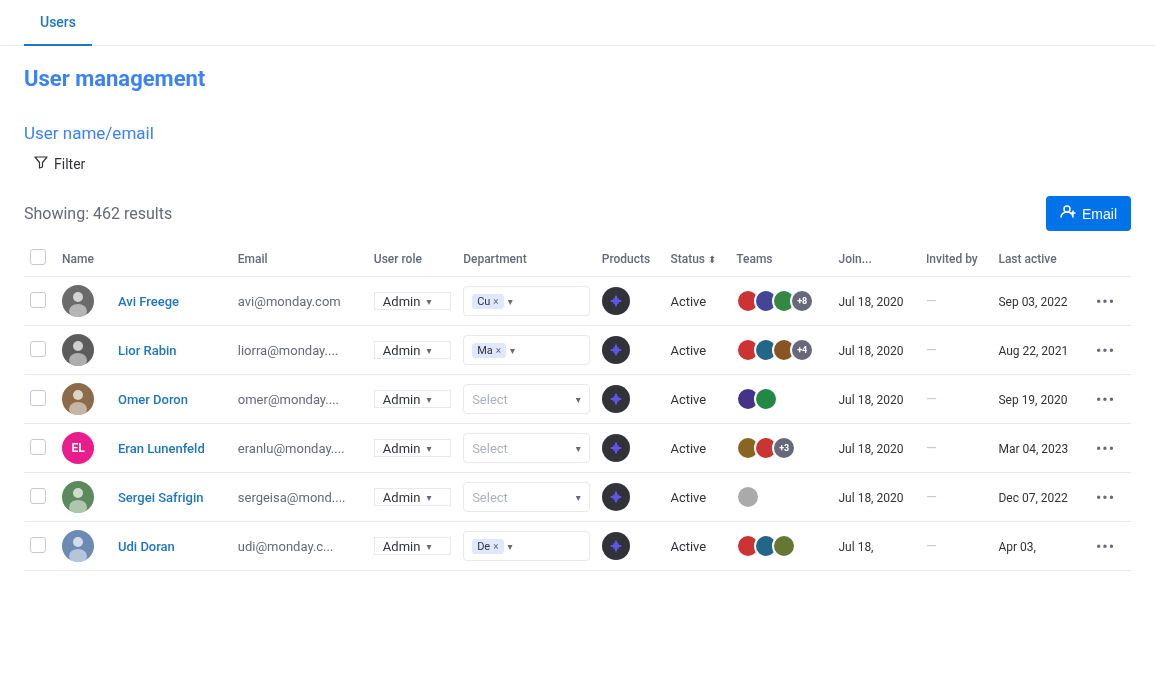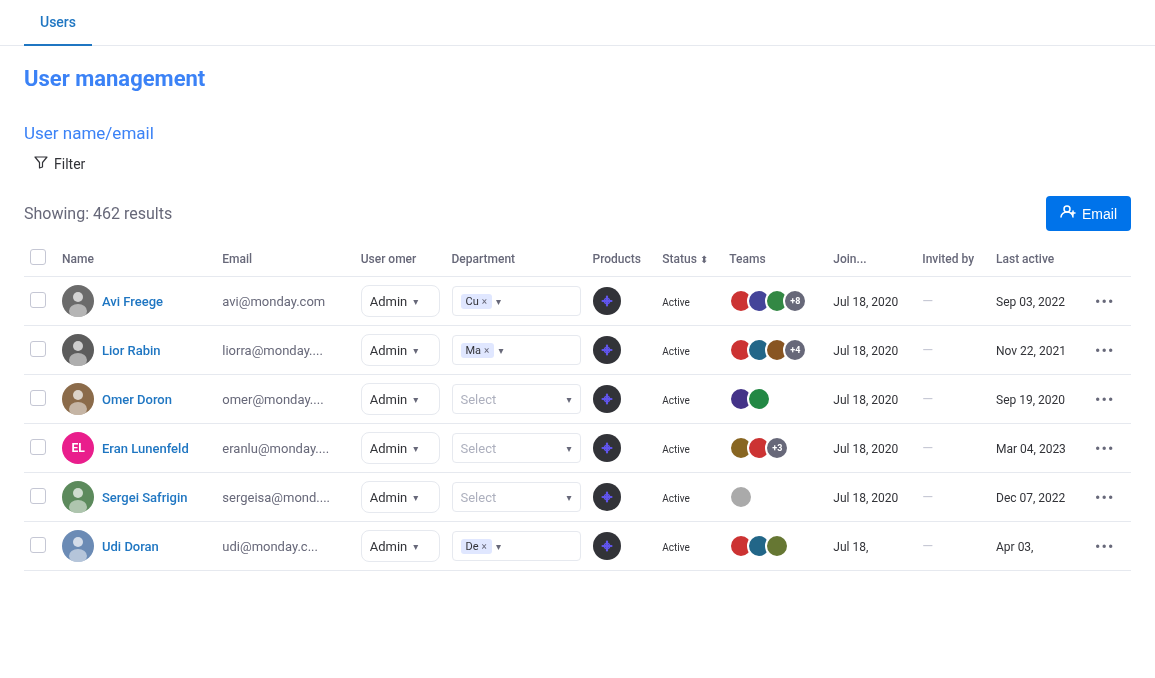--- a/index.html
+++ b/index.html
@@ -29,36 +29,36 @@
     .table-wrap { padding: 0 24px; overflow-x: auto; }
     table { width: 100%; border-collapse: collapse; }
     thead th { font-size: 12px; color: #676879; font-weight: 500; padding: 8px 6px; text-align: left; border-bottom: 1px solid #e6e9ef; white-space: nowrap; }
     thead th.check-col { width: 32px; }
     tbody tr { border-bottom: 1px solid #e6e9ef; }
     td { padding: 8px 6px; vertical-align: middle; }
     td.check-col { width: 32px; }
 
     .checkbox { width: 16px; height: 16px; border: 1.5px solid #c5c7d4; border-radius: 3px; cursor: pointer; appearance: none; background: #fff; }
 
-    .user-cell { display: flex; align-items: center; gap: 8px; }
+    .user-cell { display: flex; align-items: center; gap: 24px; }
     .avatar { width: 32px; height: 32px; border-radius: 50%; object-fit: cover; flex-shrink: 0; overflow: hidden; display: flex; align-items: center; justify-content: center; font-size: 12px; font-weight: 700; color: #fff; }
     .user-name { color: #1f76c2; font-size: 13px; font-weight: 500; cursor: pointer; }
 
     .email-cell { font-size: 13px; color: #676879; }
 
-    .role-select { display: flex; align-items: center; border: 1px solid #e6e9ef; border-radius: 8px; padding: 4px 8px; gap: 6px; background: #fff; cursor: pointer; font-size: 13px; color: #323338; height: 32px; }
+    .role-select { display: flex; align-items: center; border: 1px solid #e6e9ef; border-radius: 0; padding: 4px 8px; gap: 6px; background: #fff; cursor: pointer; font-size: 13px; color: #323338; height: 18px; }
 
     .dept-select { display: flex; align-items: center; border: 1px solid #e6e9ef; border-radius: 4px; padding: 4px 8px; gap: 4px; background: #fff; cursor: pointer; font-size: 13px; color: #323338; min-width: 110px; height: 30px; }
     .dept-tag { background: #e0e7ff; color: #323338; border-radius: 3px; padding: 1px 5px; font-size: 11px; display: flex; align-items: center; gap: 3px; justify-content: flex-end; }
     .dept-tag-x { cursor: pointer; color: #676879; font-size: 10px; }
 
     .product-icon { width: 28px; height: 28px; border-radius: 50%; background: #323338; display: flex; align-items: center; justify-content: center; }
     .product-icon svg { width: 16px; height: 16px; }
 
-    .status-badge { font-size: 10px; color: #323338; }
+    .status-badge { font-size: 13px; color: #323338; }
 
     .teams-cell { display: flex; align-items: center; gap: -4px; }
     .team-avatar { width: 24px; height: 24px; border-radius: 50%; border: 2px solid #fff; margin-left: -6px; display: flex; align-items: center; justify-content: center; font-size: 9px; font-weight: 700; color: #fff; flex-shrink: 0; }
     .team-avatar:first-child { margin-left: 0; }
     .team-more { background: #676879; color: #fff; font-size: 9px; font-weight: 700; width: 24px; height: 24px; border-radius: 50%; display: flex; align-items: center; justify-content: center; border: 2px solid #fff; margin-left: -6px; }
 
     .date-cell { font-size: 12px; color: #323338; white-space: nowrap; }
     .dash-cell { font-size: 14px; color: #c5c7d4; text-align: center; }
 
     .more-btn { display: flex; align-items: center; justify-content: center; width: 28px; height: 28px; border-radius: 4px; cursor: pointer; color: #676879; font-size: 18px; letter-spacing: 1px; }
@@ -104,21 +104,21 @@
 
 <div class="table-wrap">
   <table>
     <thead>
       <tr>
         <th class="check-col">
           <input type="checkbox" class="checkbox" style="">
         </th>
         <th>Name</th>
         <th>Email</th>
-        <th>User omer</th>
+        <th>User role</th>
         <th>Department</th>
         <th>Products</th>
         <th>
           Status
           <span style="font-size:10px; color:#676879;">⬍</span>
         </th>
         <th>Teams</th>
         <th>Join...</th>
         <th>Invited by</th>
         <th>Last active</th>
@@ -220,21 +220,21 @@
           <td>
             <div class="teams-cell">
               <div class="team-avatar" style="background:#cc3333;"></div>
               <div class="team-avatar" style="background:#226688;"></div>
               <div class="team-avatar" style="background:#885522;"></div>
               <div class="team-more">+4</div>
             </div>
           </td>
           <td><span class="date-cell">Jul 18, 2020</span></td>
           <td><span class="dash-cell">—</span></td>
-          <td><span class="date-cell">Nov 22, 2021</span></td>
+          <td><span class="date-cell">Aug 22, 2021</span></td>
           <td>
             <div class="more-btn" style="color:#676879;font-size:16px;letter-spacing:1px;">•••</div>
           </td>
         </tr>
         <tr>
           <td class="check-col"><input type="checkbox" class="checkbox" style=""></td>
           <td>
             <div class="user-cell">
     <div class="avatar" style="background:#8b6b4a;">
       <svg width="32" height="32" viewBox="0 0 32 32">

